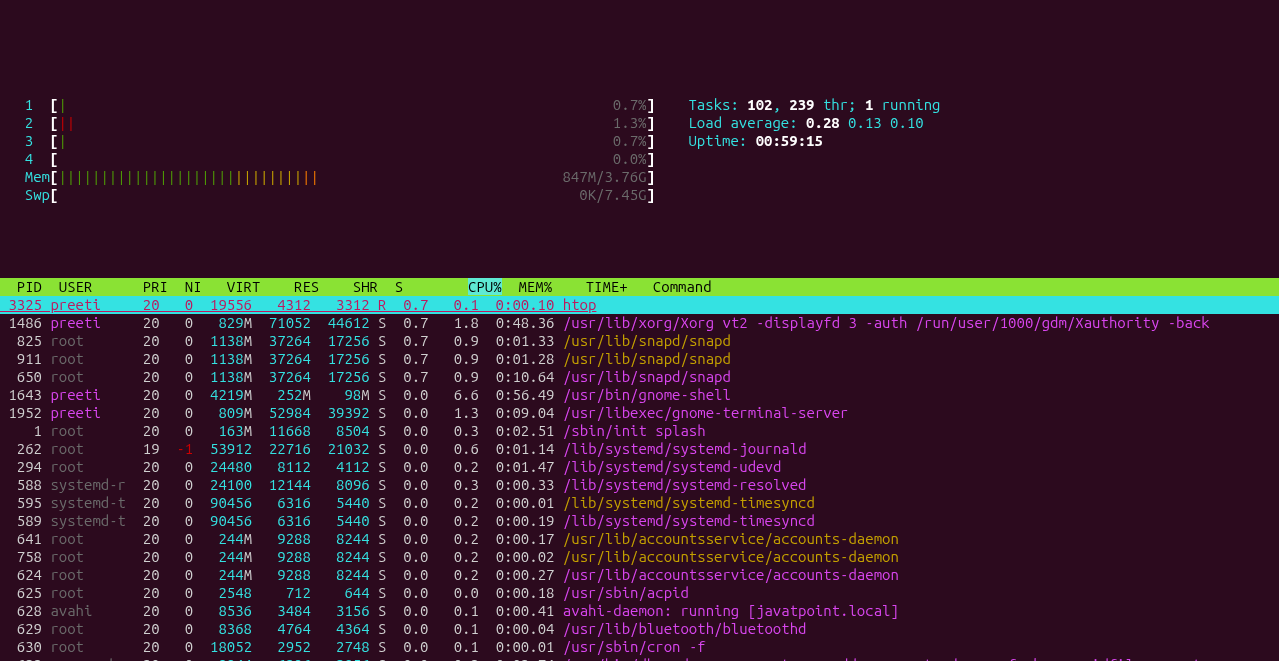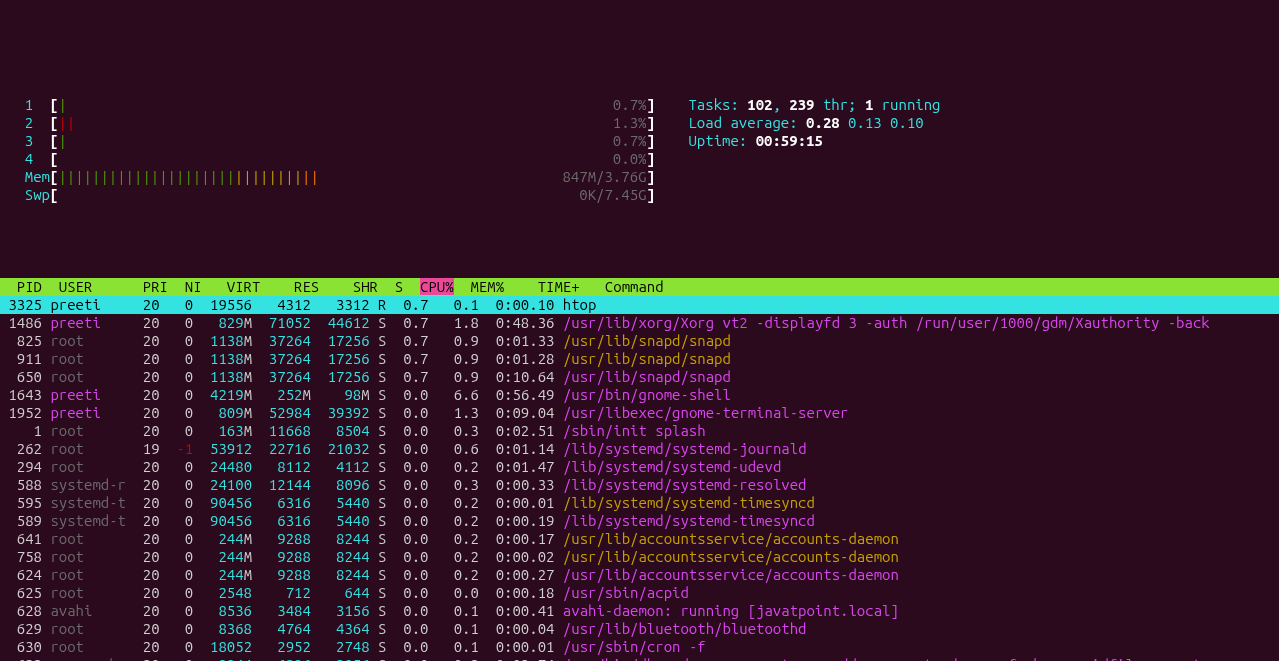--- a/index.html
+++ b/index.html
@@ -15,22 +15,22 @@
   white-space: pre;
 }
 .cyan { color: #34e2e2; }
 .green-bright { color: #4e9a06; }
 .yellow { color: #c4a000; }
 .red { color: #cc0000; }
 .white { color: #d946ef; }
 .white-bold { color: #ffffff; font-weight: bold; }
 .dim { color: #6b6b6b; }
 .header-bar { background: #8ae234; color: #000; }
-.selected-row { background: #34e2e2; color: #000000; }
-.sort-col { background: #ec4899; color: #000; }
+.selected-row { background: #34e2e2; color: #be185d; text-decoration: underline; }
+.sort-col { background: #5eead4; color: #000; margin-left: 48px; }
 .top { padding: 6px 8px 2px 8px; }
 .cmd-highlight { color: #c4a000; }
 .proc { padding-left:0; }
 .row { height: 18px; }
 </style>
 </head>
 <body>
 
 
 

